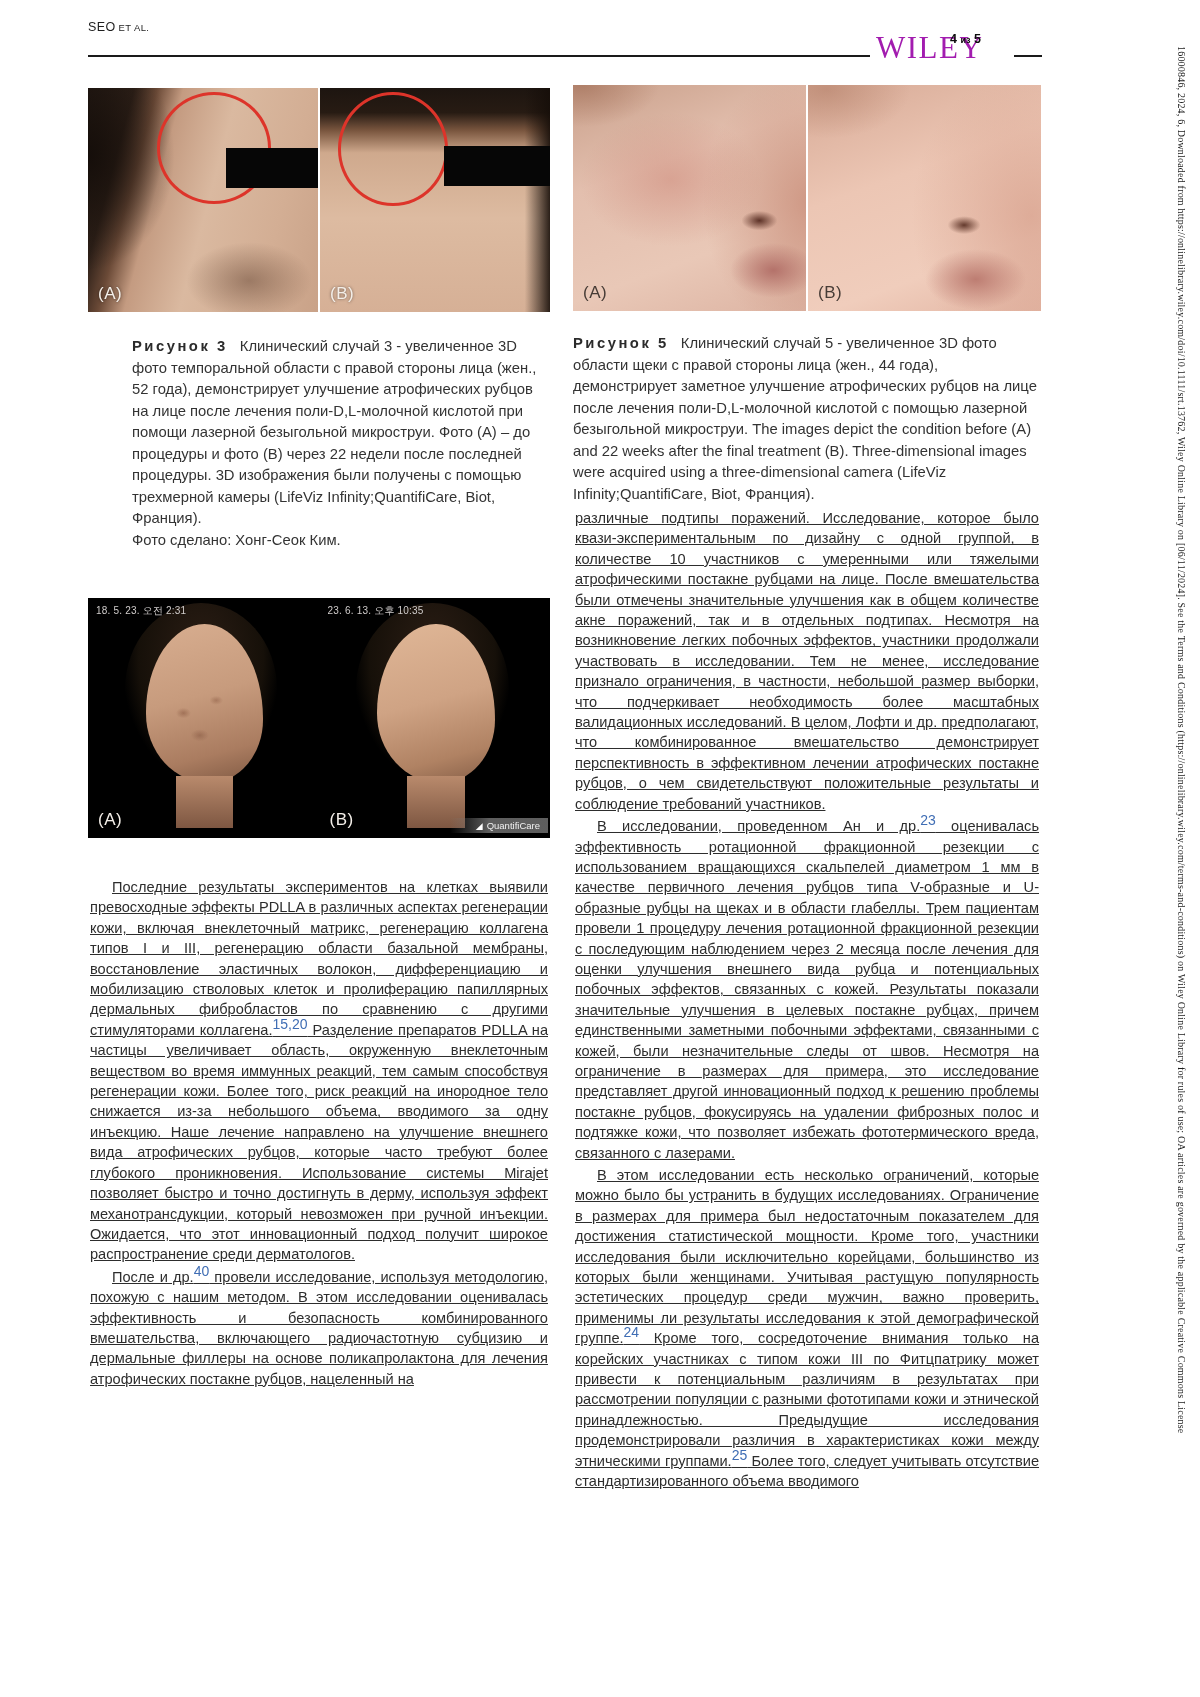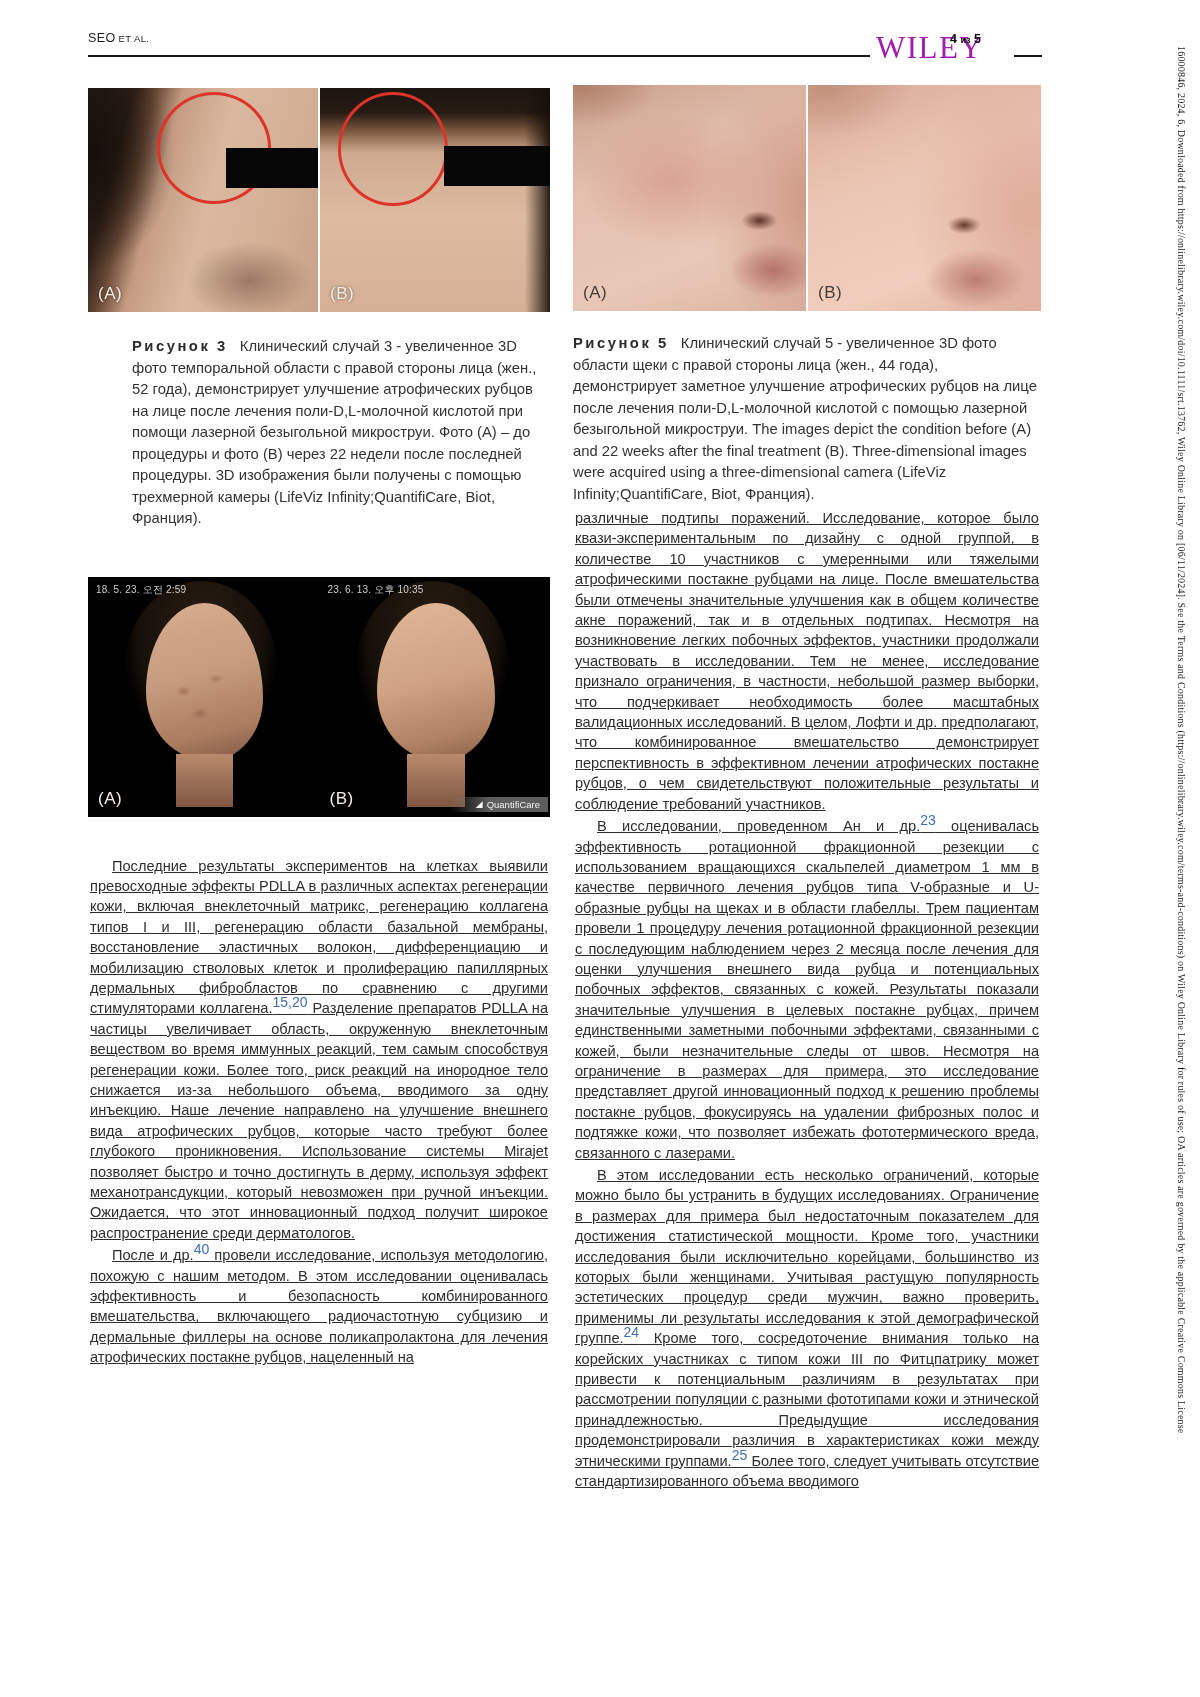--- a/index.html
+++ b/index.html
@@ -1,21 +1,21 @@
 <!DOCTYPE html>
 <html><head>
 <meta charset="utf-8">
 <style>
   html,body{margin:0;padding:0;}
   body{
     width:1200px;height:1697px;position:relative;background:#ffffff;
     font-family:"Liberation Sans", sans-serif;color:#2d2d2d;overflow:hidden;
   }
   
-  .running-head{position:absolute;left:88px;top:31px;font-size:12.5px;color:#1e1e1e;letter-spacing:.4px;}
+  .running-head{position:absolute;left:88px;top:20px;font-size:12.5px;color:#1e1e1e;letter-spacing:.4px;}
   .running-head .etal{font-size:9.5px;margin-left:3px;letter-spacing:.4px;}
   .rule-left{position:absolute;left:88px;top:55px;width:782px;height:2px;background:#1a1a1a;}
   .rule-right{position:absolute;left:1014px;top:55px;width:28px;height:2px;background:#1a1a1a;}
   .wiley{position:absolute;left:876px;top:30px;font-family:"Liberation Serif", serif;
          font-size:31px;letter-spacing:1.5px;color:#a21caf;}
   .pageno{position:absolute;left:950px;top:32px;color:#0d0d0d;font-weight:bold;font-size:12.5px;}
   .pageno .mid{font-size:9px;font-weight:bold;}
   
   .watermark{
     position:absolute;left:1176px;top:46px;height:1640px;writing-mode:vertical-rl;
@@ -124,28 +124,29 @@
     </div>
     <div class="photo p3b">
       <div class="redcircle circ-b"></div>
       <div class="censor censor-b"></div>
       <span class="photo-label label-light">(B)</span>
     </div>
   </figure>
   <p class="caption cap3">
     <span class="cap-label">Рисунок 3</span>
     <span>Клинический случай 3 - увеличенное 3D фото темпоральной области с правой стороны лица (жен., 52 года), демонстрирует улучшение атрофических рубцов на лице после лечения поли-D,L-молочной кислотой при помощи лазерной безыгольной микроструи. Фото (А) – до процедуры и фото (В) через 22 недели после последней процедуры. 3D изображения были получены с помощью трехмерной камеры (LifeViz Infinity;QuantifiCare, Biot, Франция).</span>
+    <span class="cap-credit">Фото сделано: Хонг-Сеок Ким.</span>
   </p>
 
   <figure class="fig4">
     <div class="photo p4">
       <div class="f4-hair"></div>
       <div class="f4-face"></div>
       <div class="f4-neck"></div>
-      <span class="timestamp">18. 5. 23. 오전 2:59</span>
+      <span class="timestamp">18. 5. 23. 오전 2:31</span>
       <span class="photo-label label-light">(A)</span>
     </div>
     <div class="photo p4">
       <div class="f4-hair"></div>
       <div class="f4-face smooth"></div>
       <div class="f4-neck"></div>
       <span class="timestamp">23. 6. 13. 오후 10:35</span>
       <span class="photo-label label-light">(B)</span>
       <span class="qcare">
         <span class="tri">◢</span>

